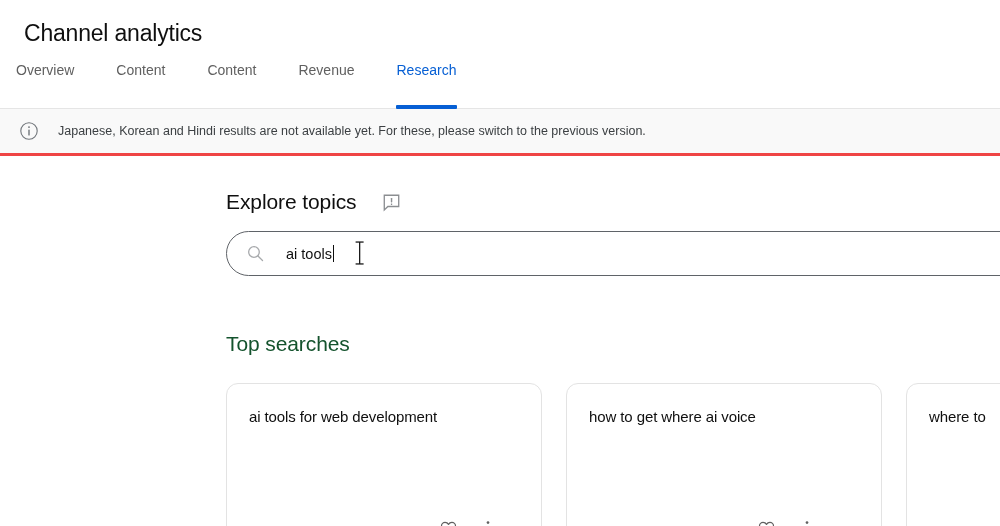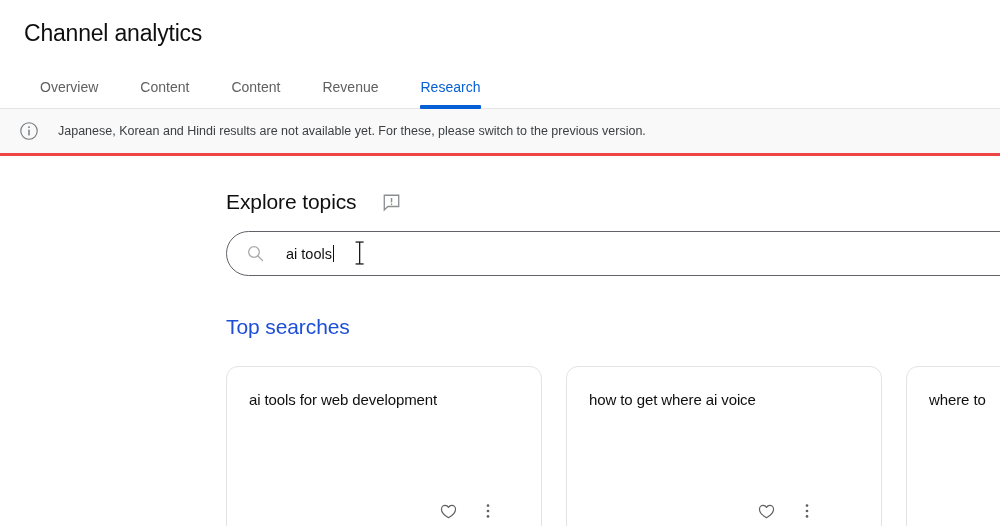--- a/index.html
+++ b/index.html
@@ -27,24 +27,23 @@
     font-weight: 400;
     letter-spacing: -0.2px;
     color: #0f0f0f;
     line-height: 30px;
   }
 
   
   .tab-bar {
     position: relative;
     display: flex;
-    align-items: flex-end;
     height: 46px;
     margin-top: 15px;
-    padding-left: 40px;
+    padding-left: 16px;
     border-bottom: 1px solid #e5e5e5;
   }
 
   .tab {
     position: relative;
     font-size: 14px;
     color: #606060;
     line-height: 14px;
     padding-bottom: 14px;
     margin-right: 42px;
@@ -176,23 +175,23 @@
     left: 68px;
     top: -4px;
     width: 11px;
     height: 26px;
   }
 
   
   .subsection-heading {
     font-size: 21px;
     font-weight: 400;
-    color: #1d4ed8;
+    color: #14532d;
     letter-spacing: -0.1px;
-    margin-top: 38px;
+    margin-top: 55px;
     line-height: 26px;
   }
 
   .cards-row {
     display: flex;
     gap: 24px;
     margin-top: 26px;
   }
 
   .search-card {

